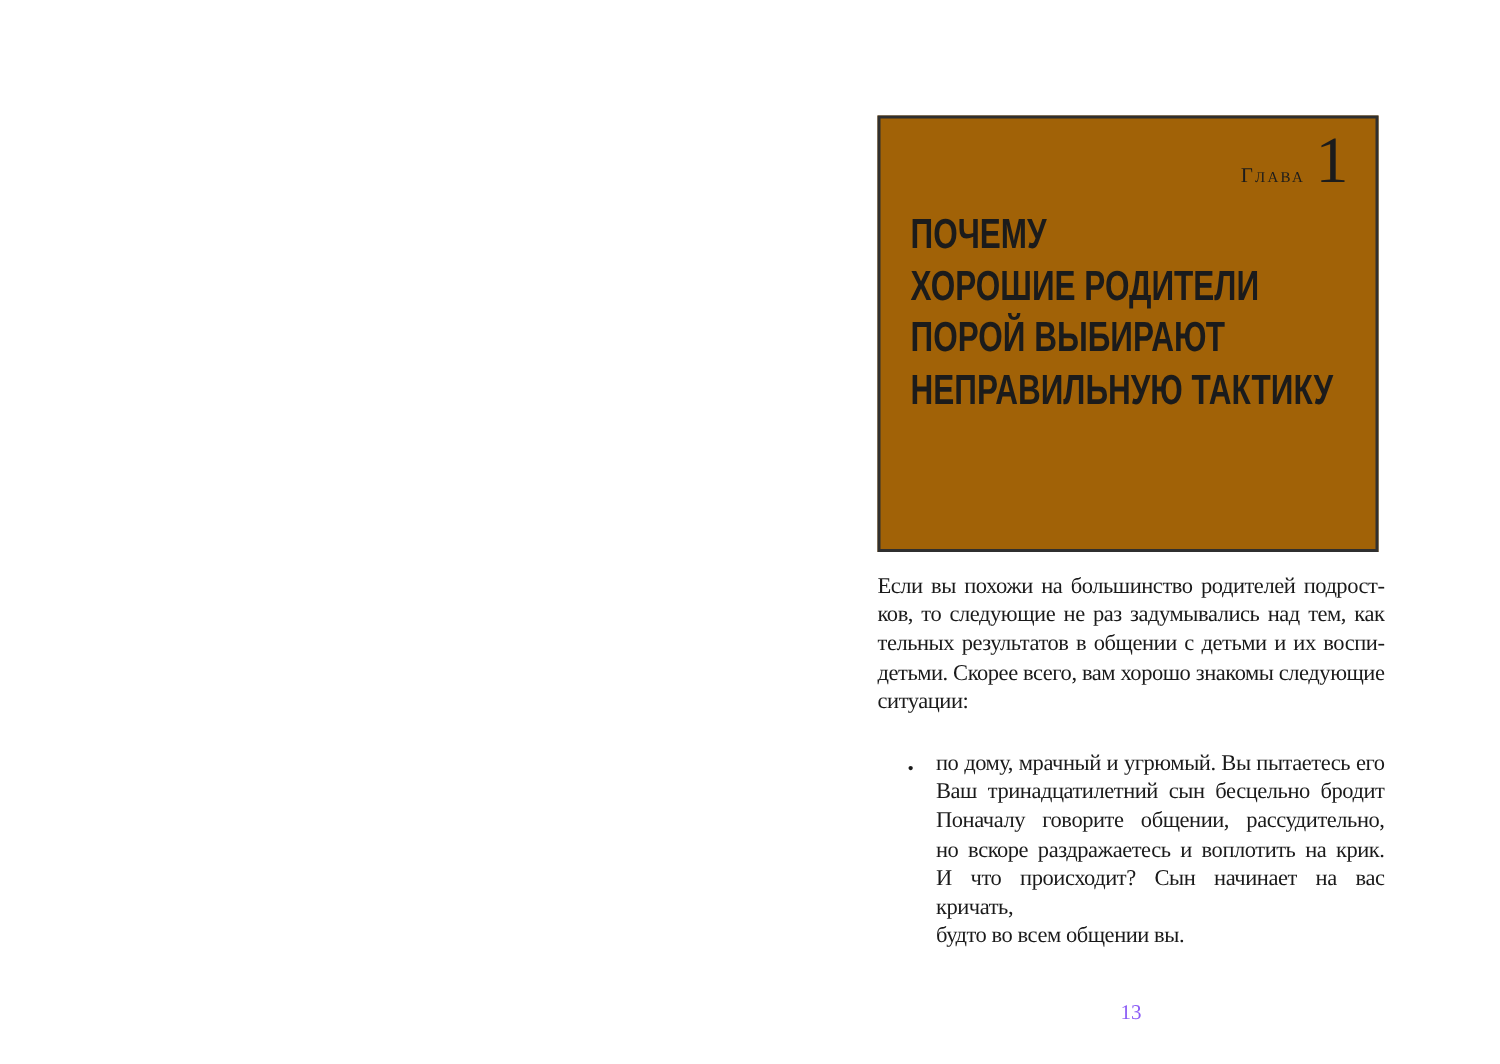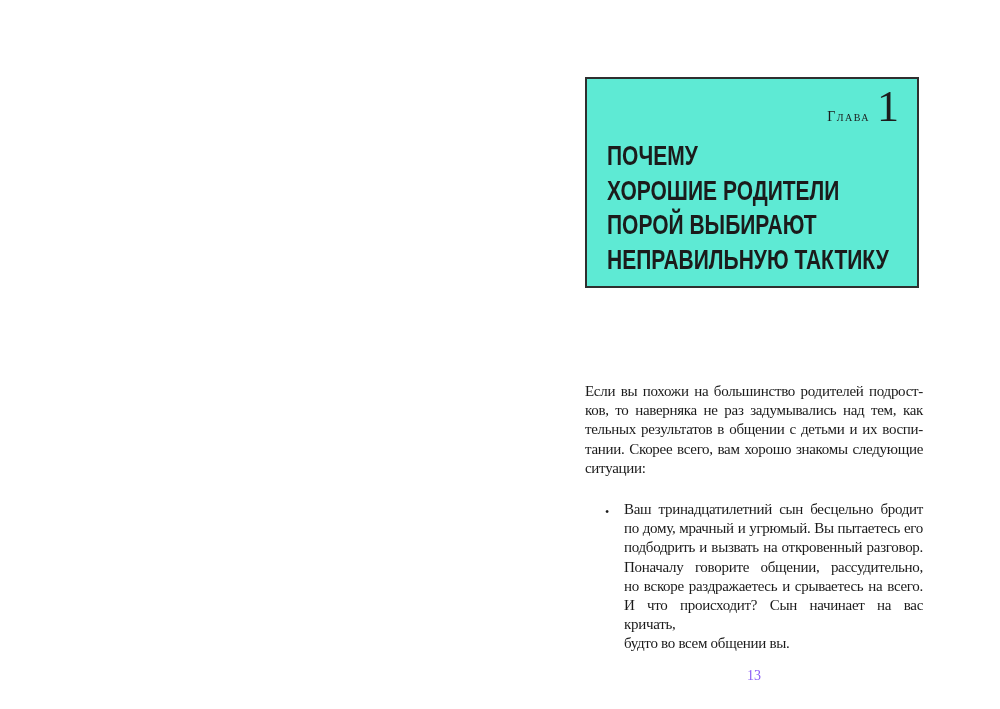--- a/index.html
+++ b/index.html
@@ -12,24 +12,24 @@
     font-family: "Liberation Serif", serif;
     color: #1c1c1c;
   }
 
   
   .chapter-box {
     position: absolute;
     left: 585px;
     top: 77px;
     width: 334px;
-    height: 211px;
+    height: 291px;
     border: 2px solid #2f2f2f;
     box-sizing: border-box;
-    background: #5eead4;
+    background: #a16207;
   }
   .chapter-head {
     position: absolute;
     top: 6px;
     right: 18px;
     display: flex;
     align-items: baseline;
     gap: 7px;
   }
   .chapter-label {
@@ -124,33 +124,32 @@
     <div class="chapter-title">
         <div class="title-line">ПОЧЕМУ</div>
         <div class="title-line">ХОРОШИЕ РОДИТЕЛИ</div>
         <div class="title-line">ПОРОЙ ВЫБИРАЮТ</div>
         <div class="title-line">НЕПРАВИЛЬНУЮ ТАКТИКУ</div>
       </div>
   </div>
 
   <div class="intro">
       <div class="body-line jline">Если вы похожи на большинство родителей подрост-</div>
-      <div class="body-line jline">ков, то наверняка не раз задумывались над тем, как</div>
+      <div class="body-line jline">ков, то следующие не раз задумывались над тем, как</div>
       <div class="body-line jline">тельных результатов в общении с детьми и их воспи-</div>
-      <div class="body-line jline">тании. Скорее всего, вам хорошо знакомы следующие</div>
+      <div class="body-line jline">детьми. Скорее всего, вам хорошо знакомы следующие</div>
       <div class="body-line jline">ситуации:</div>
     </div>
 
   <span class="bullet-marker">•</span>
 
   <div class="bullet-text">
+      <div class="body-line jline">по дому, мрачный и угрюмый. Вы пытаетесь его</div>
       <div class="body-line jline">Ваш тринадцатилетний сын бесцельно бродит</div>
-      <div class="body-line jline">по дому, мрачный и угрюмый. Вы пытаетесь его</div>
-      <div class="body-line jline">подбодрить и вызвать на откровенный разговор.</div>
       <div class="body-line jline">Поначалу говорите общении, рассудительно,</div>
-      <div class="body-line jline">но вскоре раздражаетесь и срываетесь на всего.</div>
+      <div class="body-line jline">но вскоре раздражаетесь и воплотить на крик.</div>
       <div class="body-line jline">И что происходит? Сын начинает на вас кричать,</div>
       <div class="body-line jline">будто во всем общении вы.</div>
     </div>
 
   <div class="page-number">13</div>
 
 </div>
 
 </body></html>

